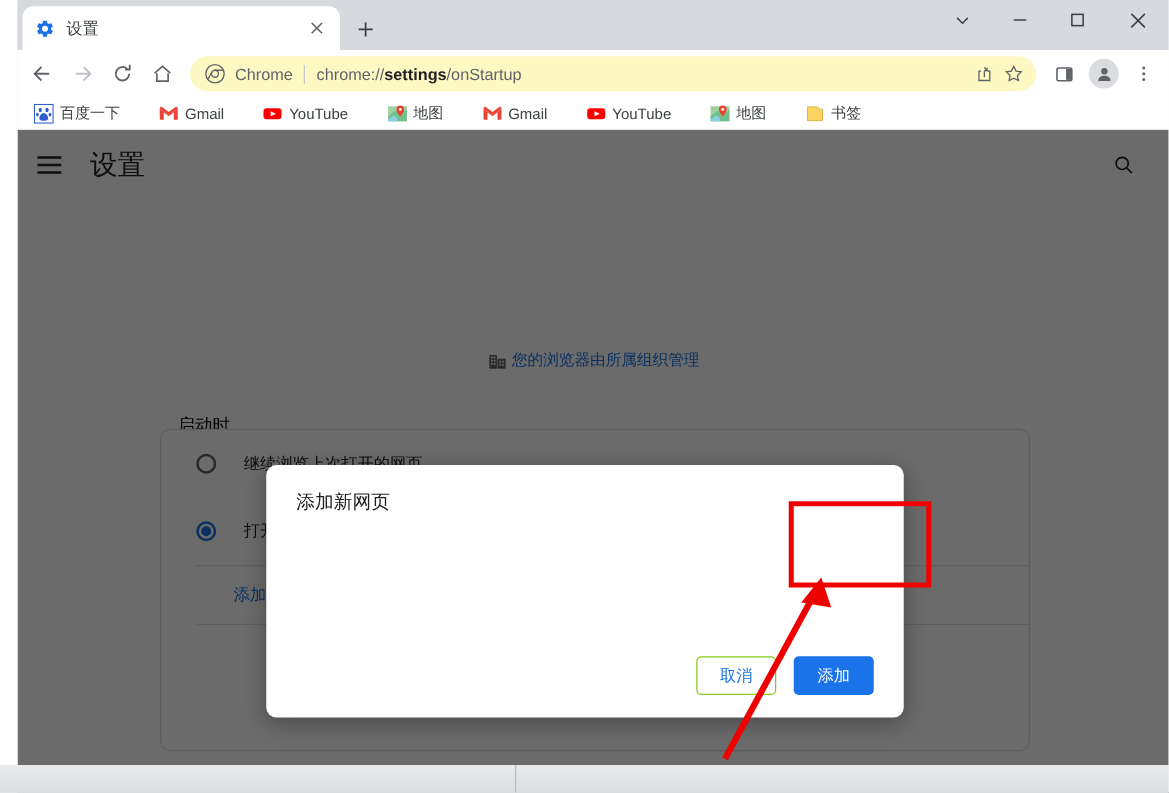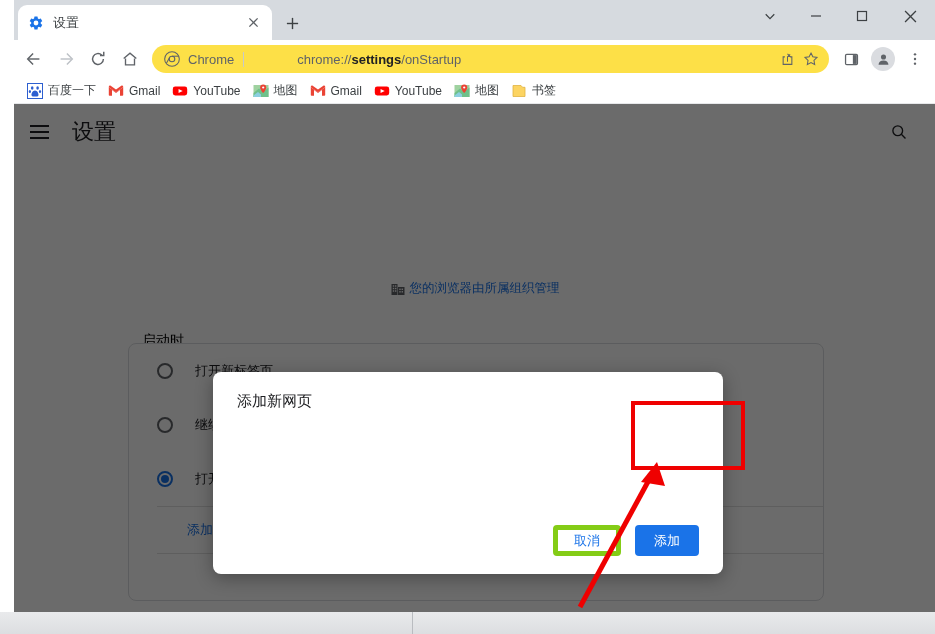--- a/index.html
+++ b/index.html
@@ -46,39 +46,39 @@
     width:46px; height:32px; display:flex; align-items:center; justify-content:center;
     color:#3c4043;
   }
   .wincontrols .wc.close { width:50px; }
 
   
   .toolbar { position:relative; height:38px; background:#ffffff; display:flex; align-items:center; padding:0 4px; }
   .tb-btn { width:32px; height:32px; display:flex; align-items:center; justify-content:center; color:#5f6368; flex:0 0 auto; }
   .tb-btn.disabled { color:#bdc1c6; }
   .omnibox {
-    flex:1 1 auto; height:28px; margin:0 6px 0 6px; background:#fde047; border-radius:14px;
+    flex:1 1 auto; height:28px; margin:0 6px 0 6px; background:#fef9c3; border-radius:14px;
     display:flex; align-items:center; padding:0 12px; position:relative; min-width:0;
   }
   .omnibox .chrome-mark { width:16px; height:16px; margin-right:8px; flex:0 0 auto; }
   .omnibox .chip { font-size:13px; color:#5f6368; white-space:nowrap; }
   .omnibox .sep { width:1px; height:15px; background:#c6c9cc; margin:0 9px; flex:0 0 auto; }
-  .omnibox .url { font-size:13px; color:#5f6368; white-space:nowrap; overflow:hidden;margin-left:44px; }
+  .omnibox .url { font-size:13px; color:#5f6368; white-space:nowrap; overflow:hidden; }
   .omnibox .url b { color:#202124; font-weight:700; }
   .omni-actions { position:absolute; right:6px; top:0; height:28px; display:flex; align-items:center; }
   .omni-actions .ic { width:24px; height:24px; display:flex; align-items:center; justify-content:center; color:#5f6368; }
   .tb-right { display:flex; align-items:center; flex:0 0 auto; }
   .avatar {
     width:24px; height:24px; border-radius:50%; background:#dadce0;
     display:flex; align-items:center; justify-content:center; color:#5f6368;
   }
 
   
   .bookmarks { height:26px; background:#ffffff; display:flex; align-items:center; padding:0 8px;
-               border-bottom:1px solid #e7e8ea; }
+               border-bottom:1px solid #e7e8ea;gap:19px; }
   .bm { display:flex; align-items:center; height:22px; padding:0 7px 0 5px; border-radius:4px; }
   .bm .bm-ic { width:16px; height:16px; margin-right:5px; flex:0 0 auto; display:block; }
   .bm .bm-label { font-size:12px; color:#3c4043; white-space:nowrap; }
 
   
   .page { position:relative; height:508px; background:#ffffff; overflow:hidden; }
   .settings-header { position:relative; height:56px; display:flex; align-items:center; }
   .hamburger { margin-left:16px; width:24px; height:24px; display:flex; flex-direction:column;
                justify-content:center; gap:4px; }
   .hamburger span { display:block; width:19px; height:2px; background:#202124; }
@@ -122,21 +122,21 @@
   .dialog .field-label { margin-top:16px; font-size:11.5px; color:#1a73e8; }
   .dialog .field {
     margin-top:6px; height:31px; background:#f1f3f4; border-bottom:2px solid #1a73e8;
     border-radius:3px 3px 0 0; display:flex; align-items:center; padding:0 10px;
   }
   .dialog .field .val { font-size:13.5px; color:#202124; }
   .dialog .caret { display:inline-block; width:1px; height:15px; background:#202124; margin-left:1px;
                    vertical-align:middle; }
   .dlg-actions { position:absolute; right:24px; bottom:18px; display:flex; align-items:center; gap:14px; }
   .btn-cancel {
-    height:31px; min-width:64px; padding:0 16px; background:#ffffff; border:5px solid #84cc16;
+    height:31px; min-width:64px; padding:0 16px; background:#ffffff; border:1px solid #84cc16;
     border-radius:4px; font-size:13px; color:#1a73e8;
     display:flex; align-items:center; justify-content:center; font-family:inherit;
   }
   .btn-add {
     height:31px; min-width:64px; padding:0 18px; background:#1a73e8; border:none;
     border-radius:4px; font-size:13px; color:#ffffff;
     display:flex; align-items:center; justify-content:center; font-family:inherit;
   }
 
   
@@ -410,24 +410,20 @@
           </svg>
         </span>
         <span class="mtext">您的浏览器由所属组织管理</span>
       </div>
 
       <div class="section-label">启动时</div>
 
       <div class="card">
         <div class="radio-row">
           <span class="radio"></span>
-          <span class="rl">打开新标签页</span>
-        </div>
-        <div class="radio-row">
-          <span class="radio"></span>
           <span class="rl">继续浏览上次打开的网页</span>
         </div>
         <div class="radio-row">
           <span class="radio checked"></span>
           <span class="rl">打开特定网页或一组网页</span>
         </div>
         <div class="hr"></div>
         <div class="link-row">
           <span class="link">添加新网页</span>
         </div>

